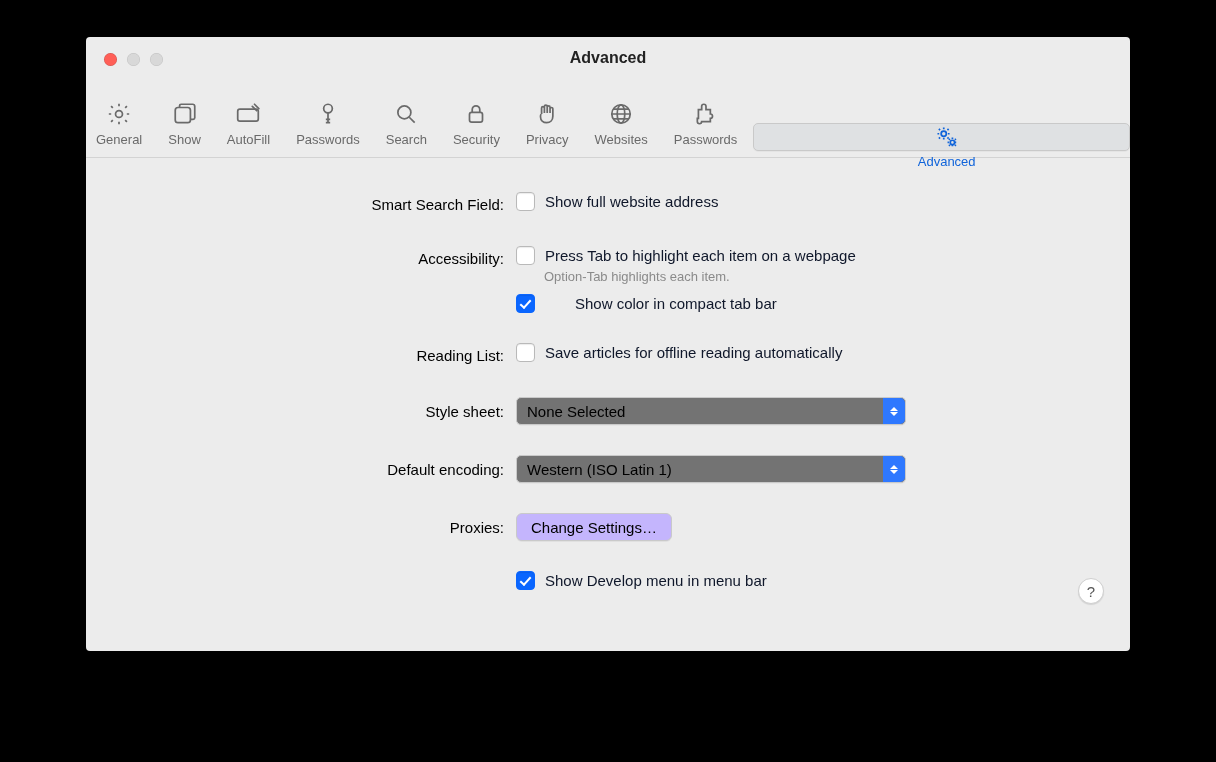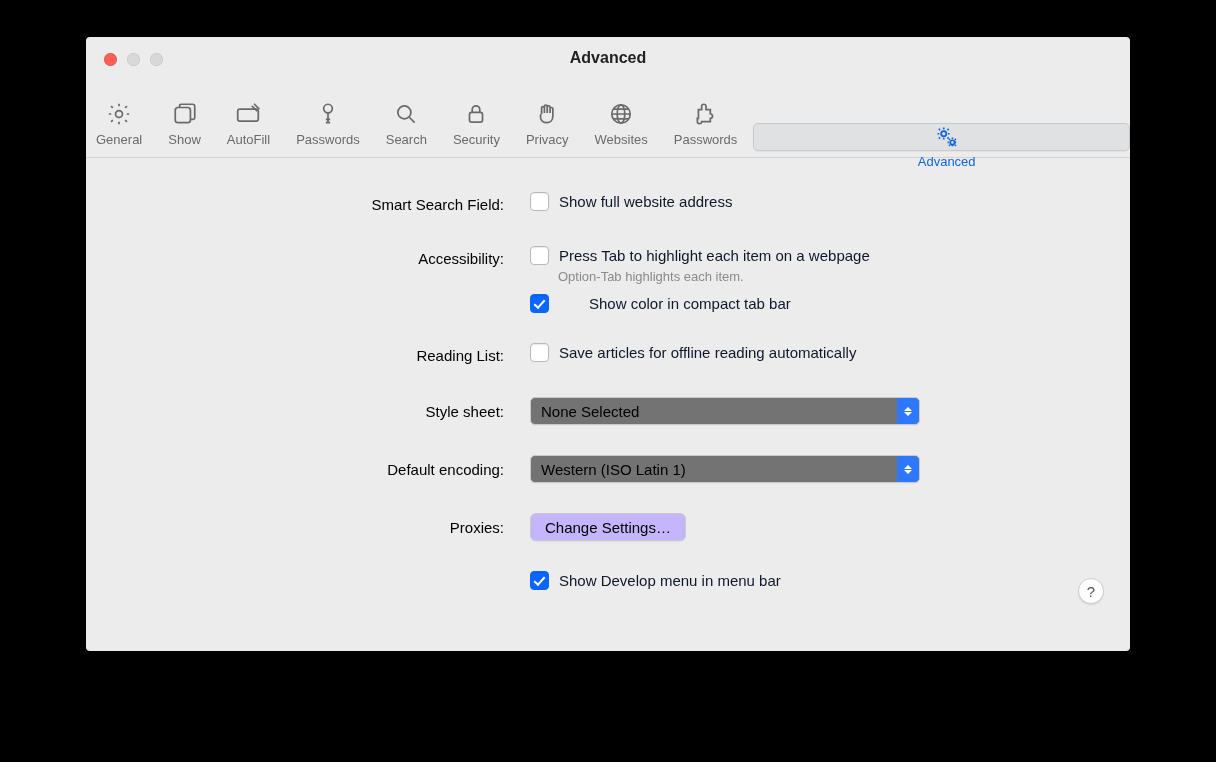--- a/index.html
+++ b/index.html
@@ -13,21 +13,21 @@
 .toolbar{height:70px;border-bottom:1px solid #d3d3d3;display:flex;justify-content:center;align-items:flex-end;gap:6px;padding-bottom:6px;}
 .titem{display:flex;flex-direction:column;align-items:center;gap:4px;padding:6px 10px 4px;border-radius:8px;cursor:default;color:#555;}
 .titem .lbl{font-size:13px;color:#6a6a6a;}
 .titem.sel{background:#dfe1e3;}
 .titem.sel .lbl{color:#1064da;}
 .titem.sel svg *{stroke:#1064da;fill:none;}
 .ticon{width:28px;height:28px;display:flex;align-items:center;justify-content:center;}
 .ticon svg{width:26px;height:26px;}
 .body{padding:34px 44px 30px 44px;position:relative;}
 .row{display:flex;align-items:flex-start;margin:0 0 10px;}
-.lab{width:374px;text-align:right;padding-right:26px;font-size:15px;color:#000;line-height:22px;padding-top:2px;}
+.lab{width:374px;text-align:right;padding-right:12px;font-size:15px;color:#000;line-height:22px;padding-top:2px;}
 .ctrls{display:flex;flex-direction:column;gap:6px;}
 .crow{display:flex;align-items:center;gap:10px;}
 .cbox{width:17px;height:17px;border:1px solid #b9b9b9;border-radius:4px;background:#fff;box-shadow:0 1px 1px rgba(0,0,0,.08) inset;flex:none;}
 .cbox.ck{background:#0a66ff;border-color:#0a66ff;position:relative;}
 .cbox.ck::after{content:"";position:absolute;left:3px;top:5px;width:9px;height:4px;border:2px solid #fff;border-top:none;border-right:none;transform:rotate(-48deg);}
 .ctext{font-size:15px;color:#0f172a;}
 .subtext{font-size:13px;color:#8a8a8a;margin-left:28px;margin-top:-2px;}
 .spin{display:flex;align-items:center;border:1px solid #d0d0d0;border-radius:5px;background:#f5f5f5;height:22px;margin-left:6px;}
 .spin .val{padding:0 8px;font-size:13px;color:#777;}
 .spin .arr{width:18px;height:22px;display:flex;align-items:center;justify-content:center;border-left:1px solid #d6d6d6;color:#888;font-size:9px;}

